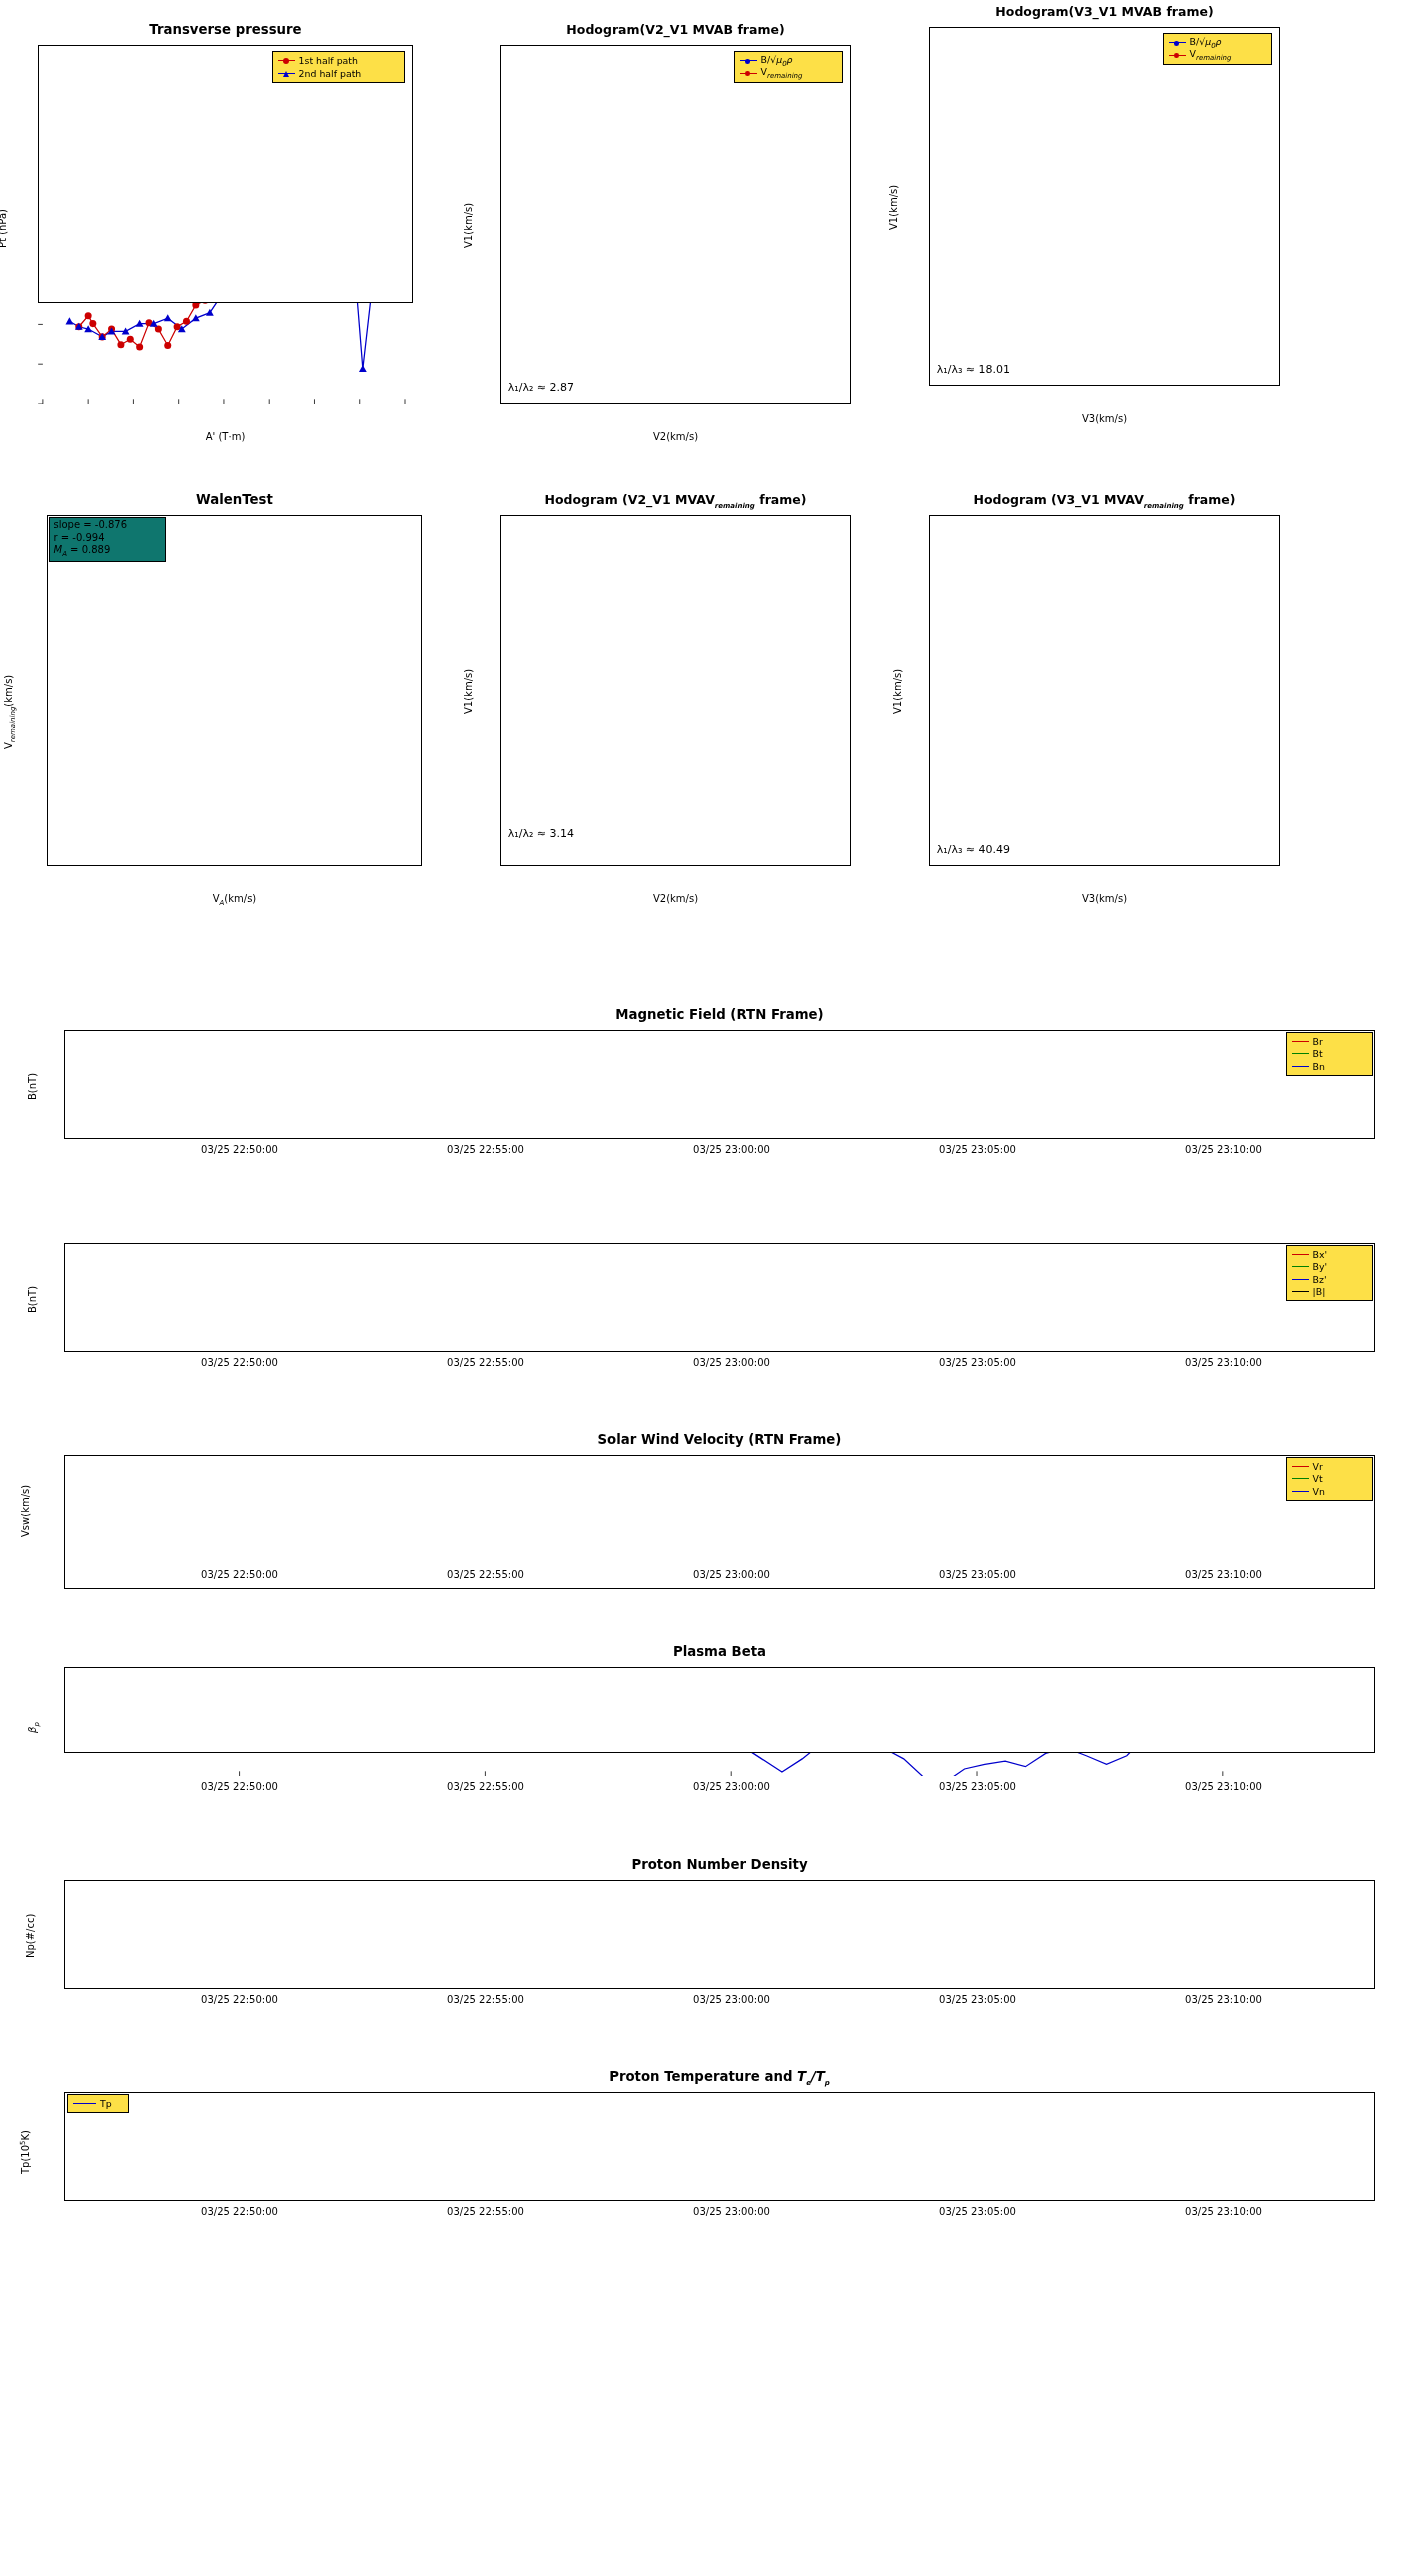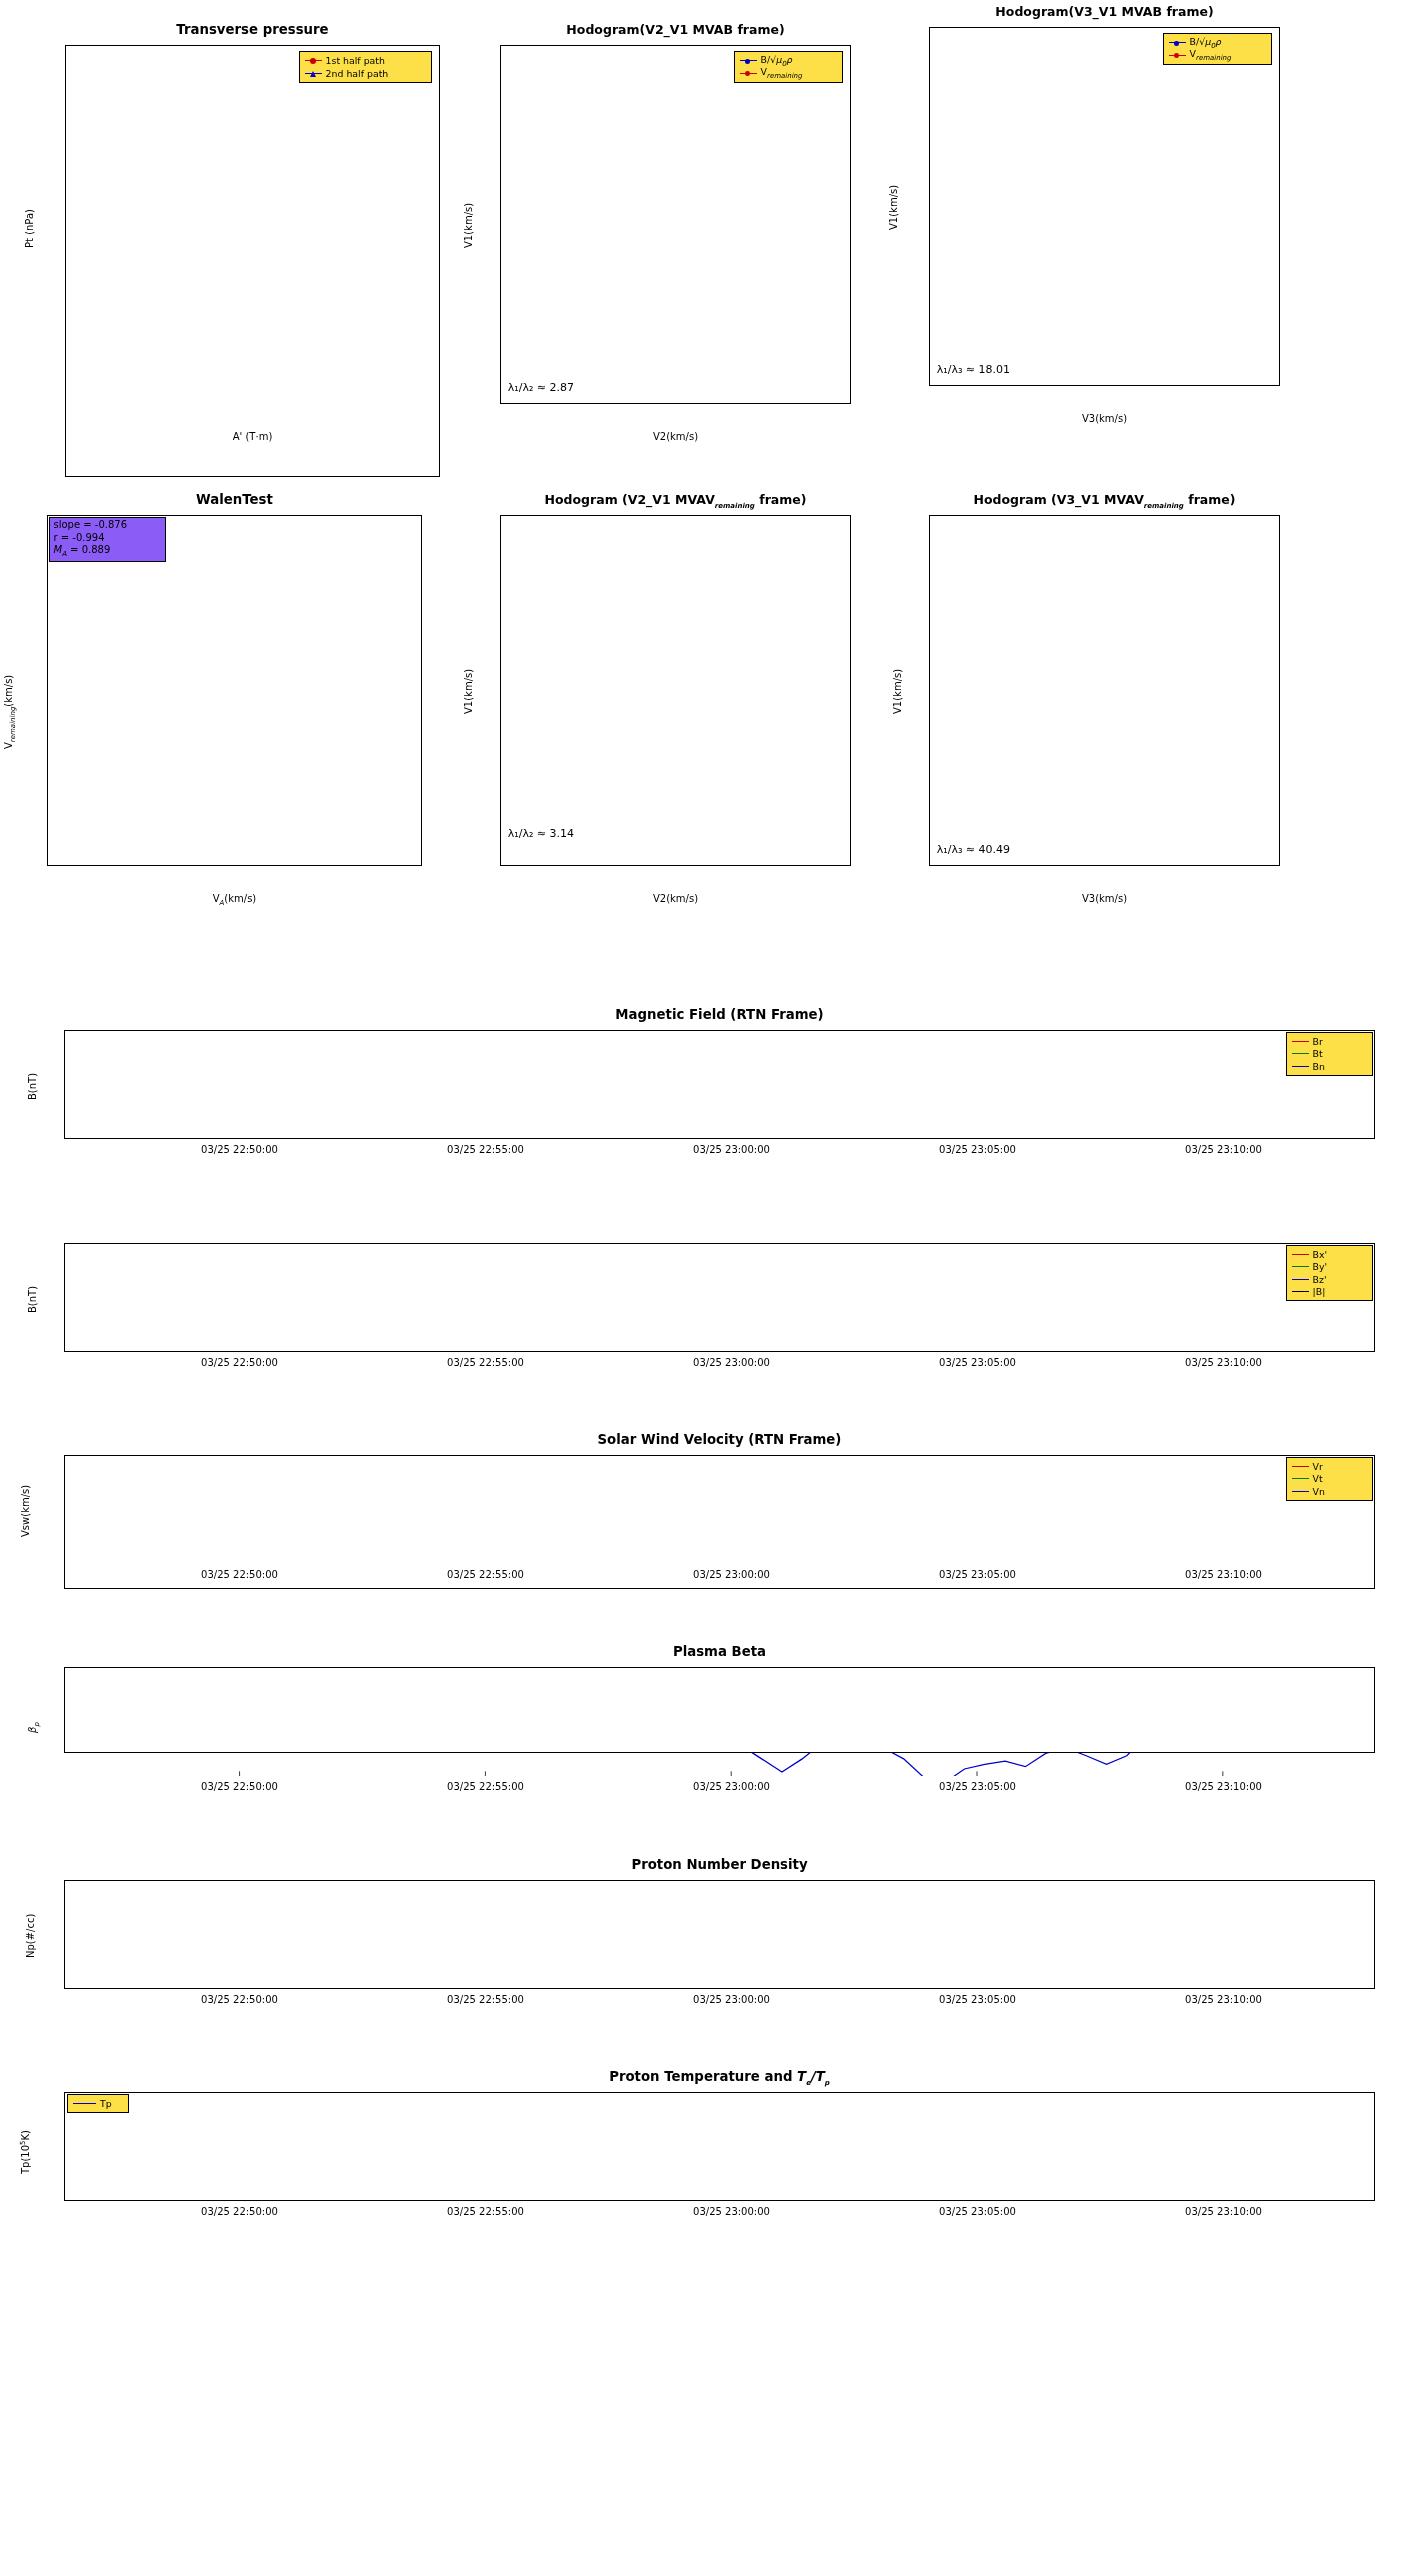--- a/index.html
+++ b/index.html
@@ -11,31 +11,31 @@
   .title.small{font-size:12.5px;}
   svg{display:block;}
   .ylab{position:absolute;transform-origin:0 0;font-size:10px;white-space:nowrap;}
   .xlab{position:absolute;font-size:10px;white-space:nowrap;text-align:center;}
   .tick{font-size:12.5px;fill:#000;}
   .annot{position:absolute;font-size:11px;}
   .legendbox{position:absolute;border:0.8px solid #000;background:#fde047;font-size:9.4px;padding:2.3px 4.7px;box-sizing:border-box;}
   .legrow{display:flex;align-items:center;gap:3.9px;height:12.5px;white-space:nowrap;}
   .legline{display:inline-block;width:17px;height:0;border-top:1.6px solid #000;position:relative;}
   .legmark{position:absolute;left:5.5px;top:-3.1px;width:6.2px;height:6.2px;}
-  .textbox{position:absolute;border:0.8px solid #000;background:#8b5cf6;font-size:10px;padding:1.6px 3.9px;box-sizing:border-box;line-height:1.25;}
+  .textbox{position:absolute;border:0.8px solid #000;background:#0f766e;font-size:10px;padding:1.6px 3.9px;box-sizing:border-box;line-height:1.25;}
   .sup{font-size:7px;vertical-align:super;}
   .sub{font-size:7px;vertical-align:sub;}
   i{font-style:italic;}
 </style>
 </head>
 <body>
 
 <div class="page">
 
-  <div class="panel" style="left:65px;top:45px;width:375px;height:432px;">
+  <div class="panel" style="left:38px;top:45px;width:375px;height:258px;">
     <div class="title">Transverse pressure</div>
     <div class="frame"></div>
     <svg width="375" height="359" viewBox="0 0 480 460">
 
       <g class="tick" font-size="12.5" font-family="DejaVu Sans">
         <text x="-6" y="460" text-anchor="end" dominant-baseline="middle">0.405</text>
         <text x="-6" y="409" text-anchor="end" dominant-baseline="middle">0.420</text>
         <text x="-6" y="358" text-anchor="end" dominant-baseline="middle">0.435</text>
         <text x="-6" y="307" text-anchor="end" dominant-baseline="middle">0.450</text>
         <text x="-6" y="256" text-anchor="end" dominant-baseline="middle">0.465</text>

